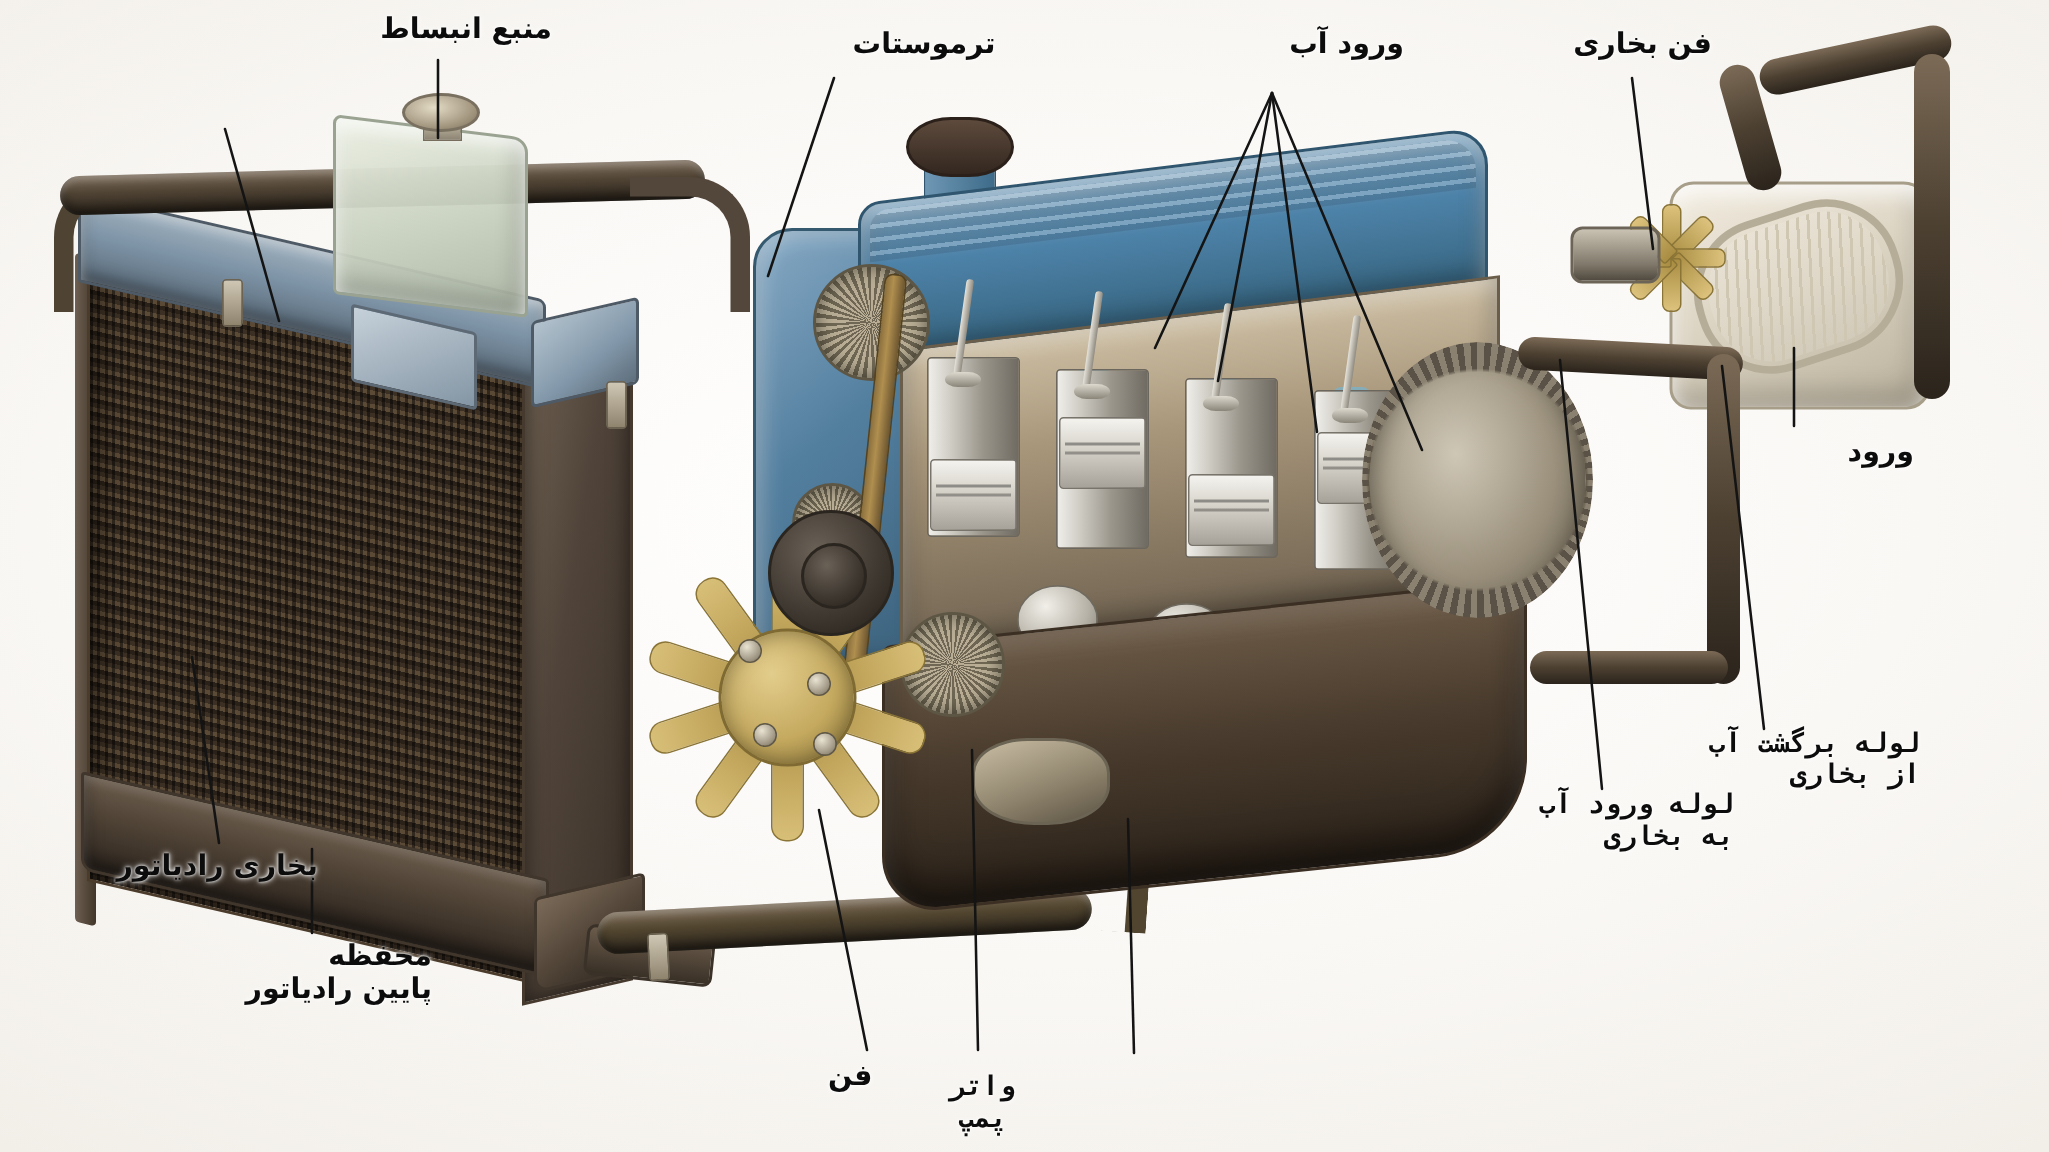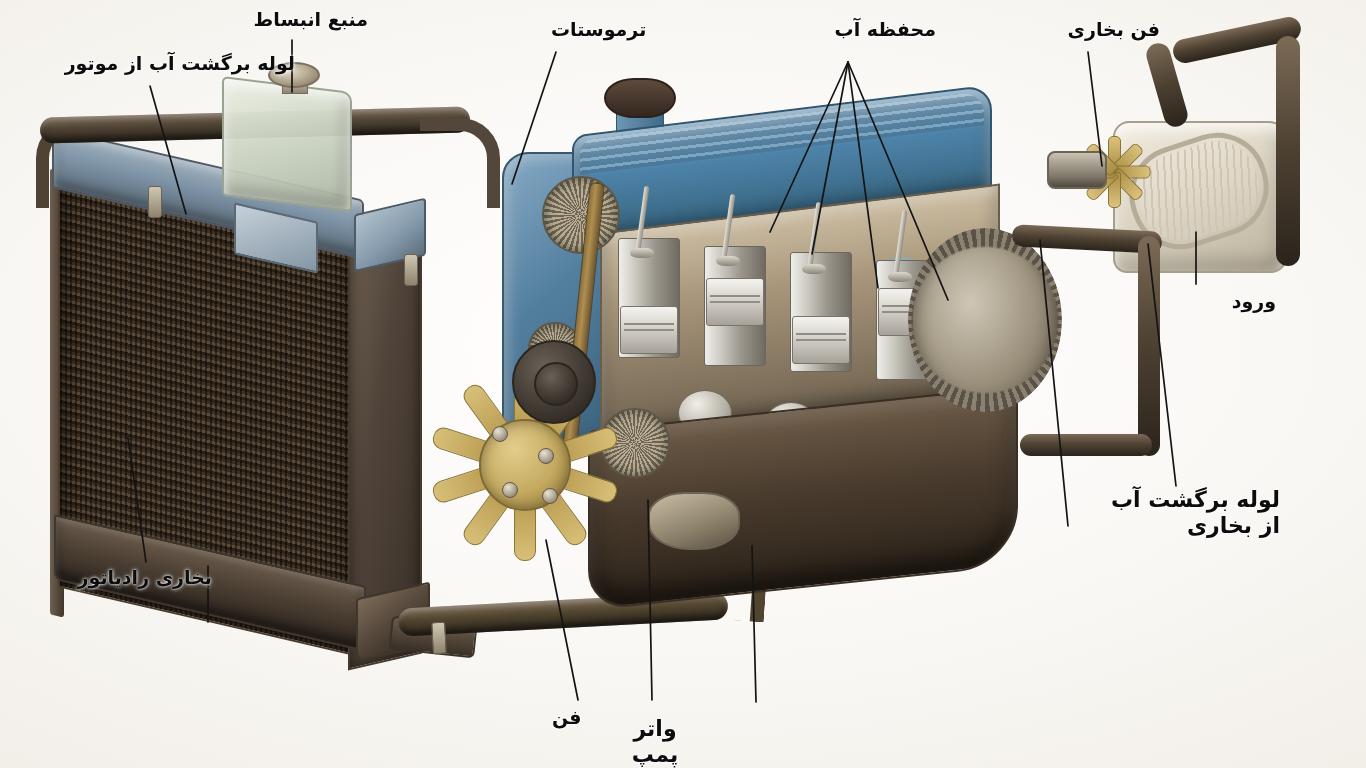--- a/index.html
+++ b/index.html
@@ -337,21 +337,21 @@
     position:absolute;
     font-family:"DejaVu Sans","Liberation Sans",sans-serif;
     font-weight:bold;
     font-size:19px;
     line-height:1.18;
     color:#0c0c0c;
     direction:rtl;
     white-space:pre-line;
     text-shadow:0 0 2px #fff, 0 0 4px #fff;
   }
-  .label.sm{ font-size:22px; }
+  .label.sm{ font-size:18px;font-family:Liberation Mono, monospace; }
 </style>
 </head>
 <body>
 
 <div id="stage">
   <div class="paper"></div>
 
   <div class="art" id="radiator-assembly">
     <div class="rad-frame-l"></div>
     <div class="rad-core"></div>
@@ -502,34 +502,37 @@
       <path d="M546,540 L578,700"></path>
 
       <path d="M128,438 L146,562"></path>
 
       <path d="M208,566 L208,622"></path>
     </g>
   </svg>
 
   <div class="label" id="lbl-0" style="left:218px; top:8px;  width:150px; text-align:right;">منبع انبساط</div>
 
-  <div class="label" id="lbl-1" style="left:5px;   top:52px; width:290px; text-align:right;">لوله برگشت آب از موتور</div>
-
-  <div class="label" id="lbl-2" style="left:551px; top:18px; width:130px; text-align:left;">ترموستات</div>
-
-  <div class="label" id="lbl-3" style="left:806px; top:18px; width:130px; text-align:right;">محفظه آب</div>
-
-  <div class="label" id="lbl-4" style="left:1030px; top:18px; width:130px; text-align:right;">فن بخاری</div>
+
+  <div class="label" id="lbl-2" style="left:551px; top:18px; width:130px; text-align:center;">ترموستات</div>
+
+  <div class="label" id="lbl-3" style="left:806px; top:18px; width:130px; text-align:right;">ورود آب</div>
+
+  <div class="label" id="lbl-4" style="left:1030px; top:18px; width:130px; text-align:center;">فن بخاری</div>
 
   <div class="label" id="lbl-5" style="left:1176px; top:290px; width:100px; text-align:right;">ورود</div>
 
   <div class="label sm" id="lbl-6" style="left:1108px; top:487px; width:172px; text-align:right;">لوله برگشت آب
 از بخاری</div>
 
+  <div class="label sm" id="lbl-7" style="left:998px; top:528px; width:158px; text-align:right;">لوله ورود آب
+به بخاری</div>
 
 
   <div class="label sm" id="lbl-9" style="left:612px; top:716px; width:86px; text-align:center;">واتر پمپ</div>
 
   <div class="label" id="lbl-10" style="left:552px; top:706px; width:54px; text-align:left;">فن</div>
 
   <div class="label" id="lbl-11" style="left:40px; top:566px; width:172px; text-align:right;">بخاری رادیاتور</div>
 
+  <div class="label" id="lbl-12" style="left:110px; top:626px; width:178px; text-align:right;">محفظه
+پایین رادیاتور</div>
 </div>
 
 </body></html>

